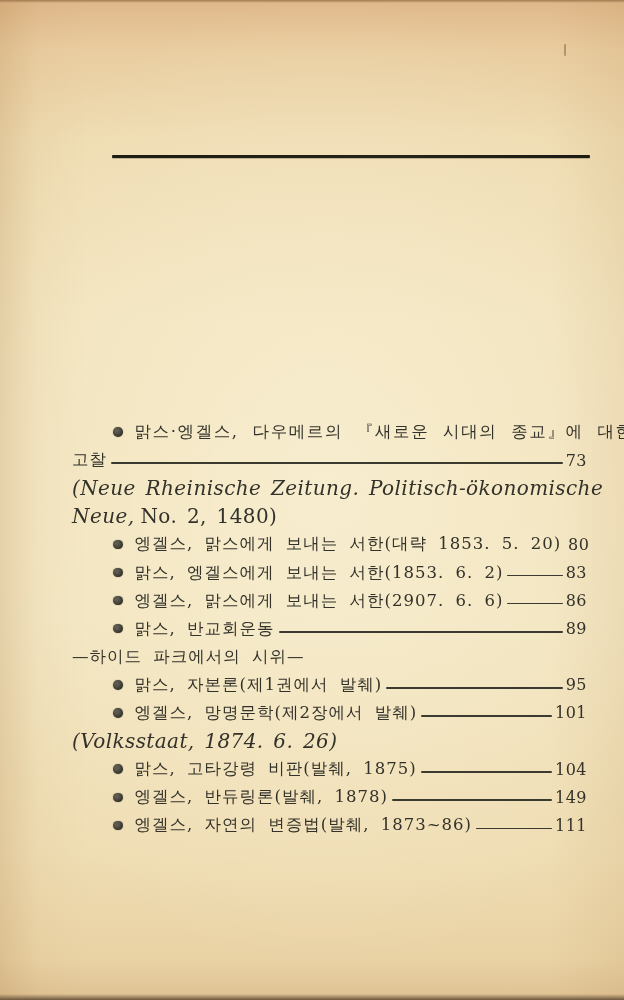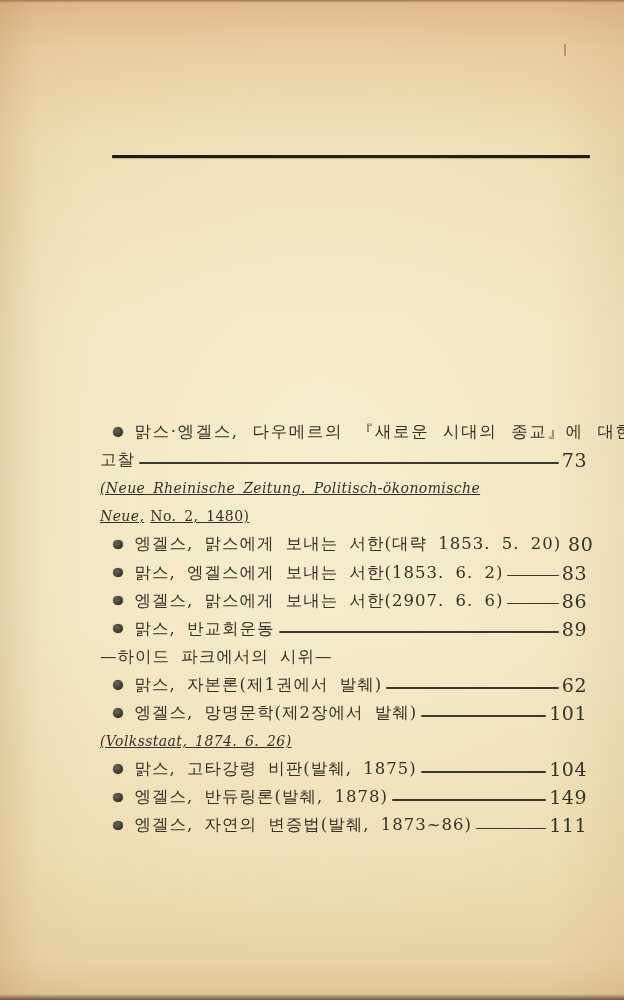--- a/index.html
+++ b/index.html
@@ -18,30 +18,30 @@
   .rule{position:absolute;left:112px;top:155px;width:478px;height:2.6px;
     background:linear-gradient(90deg,#1c1b14 0%,#262419 60%,#1c1b14 100%);
     border-radius:1px;box-shadow:0 1px 0 rgba(120,95,60,0.35);}
   .scratch{position:absolute;left:564px;top:44px;width:1.5px;height:12px;
     background:rgba(110,85,55,0.45);border-radius:1px;}
 
   .toc{position:absolute;left:0;top:418px;width:624px;color:#33322a;}
   .row{display:flex;align-items:center;height:28.1px;padding-right:37px;
     font-size:16.5px;letter-spacing:1px;word-spacing:5px;white-space:nowrap;}
   .row.l1{padding-left:113px;}
-  .row.l2{padding-left:72px;margin-left:28px;}
+  .row.l2{padding-left:72px;}
   .bullet{flex:none;width:9.5px;height:9.5px;border-radius:50%;margin-right:12px;
     background:radial-gradient(circle at 38% 35%, #5d5b50 0 18%, #34332a 70%);
     box-shadow:0 0 1px rgba(40,38,28,0.7);}
   .t{flex:none;}
   .wide{letter-spacing:1.6px;word-spacing:7px;}
   .leader{flex:1;height:1.7px;background:#3b3a30;margin:0 3px 0 4px;
     position:relative;top:3px;border-radius:1px;}
-  .pg{flex:none;font-size:19px;letter-spacing:0.5px;color:#33322a;}
-  .src{font-size:14px;letter-spacing:0.4px;word-spacing:3px;text-decoration:underline;}
+  .pg{flex:none;font-size:16px;letter-spacing:0.5px;color:#33322a;}
+  .src{font-size:20px;letter-spacing:0.4px;word-spacing:3px;}
   .it{font-style:italic;}
   .rm{font-style:normal;margin-left:6px;}
 </style>
 </head>
 <body>
 
 <div class="edge-top"></div>
 <div class="edge-bottom"></div>
 <div class="scratch"></div>
 <div class="rule"></div>
@@ -98,21 +98,21 @@
 
   <div class="row l2">
     <span class="t">—하이드 파크에서의 시위—</span>
   </div>
 
 
   <div class="row l1">
     <span class="bullet"></span>
     <span class="t">맑스, 자본론(제1권에서 발췌)</span>
     <span class="leader"></span>
-    <span class="pg">62</span>
+    <span class="pg">95</span>
   </div>
 
   <div class="row l1">
     <span class="bullet"></span>
     <span class="t">엥겔스, 망명문학(제2장에서 발췌)</span>
     <span class="leader"></span>
     <span class="pg">101</span>
   </div>
 
   <div class="row l2 src">

